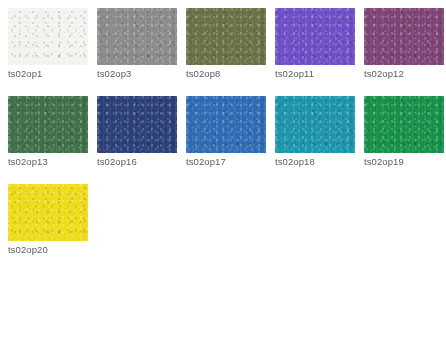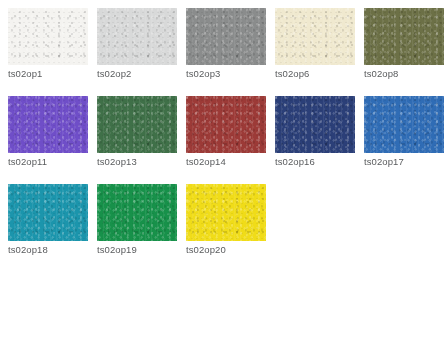--- a/index.html
+++ b/index.html
@@ -80,46 +80,38 @@
 </head>
 <body>
 
 <div class="sheet">
   <div class="grid" id="swatch-grid">
       <div class="cell">
         <div class="swatch" style="background-color: rgb(244, 243, 240);"></div>
         <div class="caption">ts02op1</div>
       </div>
       <div class="cell">
-        <div class="swatch" style="background-color: rgb(216, 217, 217);"></div>
-        <div class="caption">ts02op2</div>
-      </div>
-      <div class="cell">
         <div class="swatch" style="background-color: rgb(138, 140, 140);"></div>
         <div class="caption">ts02op3</div>
-      </div>
-      <div class="cell">
-        <div class="swatch" style="background-color: rgb(240, 233, 207);"></div>
-        <div class="caption">ts02op6</div>
       </div>
       <div class="cell">
         <div class="swatch" style="background-color: rgb(108, 112, 70);"></div>
         <div class="caption">ts02op8</div>
       </div>
       <div class="cell">
         <div class="swatch" style="background-color: rgb(111, 78, 200);"></div>
         <div class="caption">ts02op11</div>
       </div>
       <div class="cell">
+        <div class="swatch" style="background-color: rgb(126, 68, 118);"></div>
+        <div class="caption">ts02op12</div>
+      </div>
+      <div class="cell">
         <div class="swatch" style="background-color: rgb(63, 112, 72);"></div>
         <div class="caption">ts02op13</div>
-      </div>
-      <div class="cell">
-        <div class="swatch" style="background-color: rgb(156, 58, 55);"></div>
-        <div class="caption">ts02op14</div>
       </div>
       <div class="cell">
         <div class="swatch" style="background-color: rgb(43, 63, 120);"></div>
         <div class="caption">ts02op16</div>
       </div>
       <div class="cell">
         <div class="swatch" style="background-color: rgb(47, 108, 181);"></div>
         <div class="caption">ts02op17</div>
       </div>
       <div class="cell">

